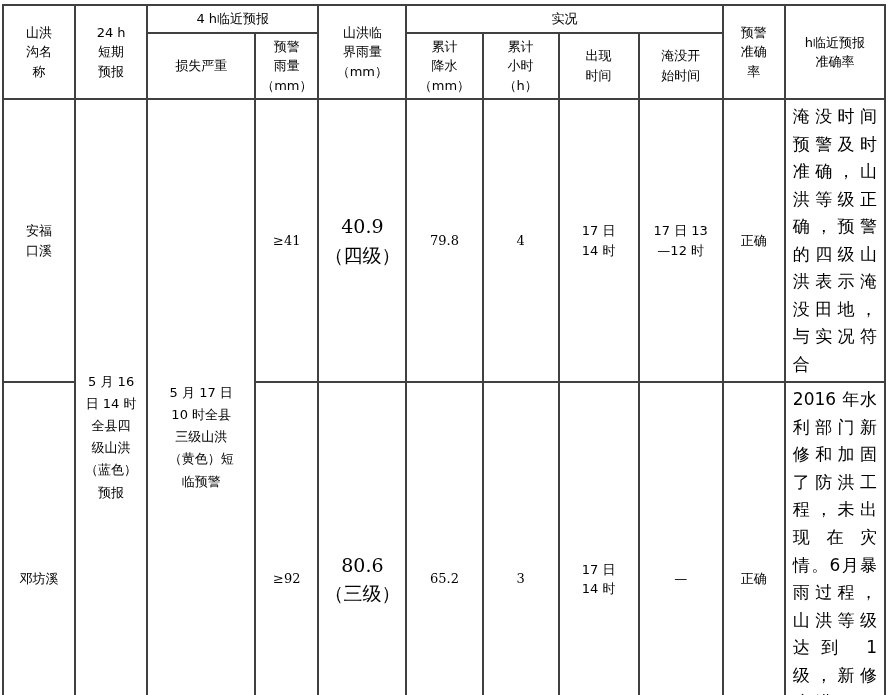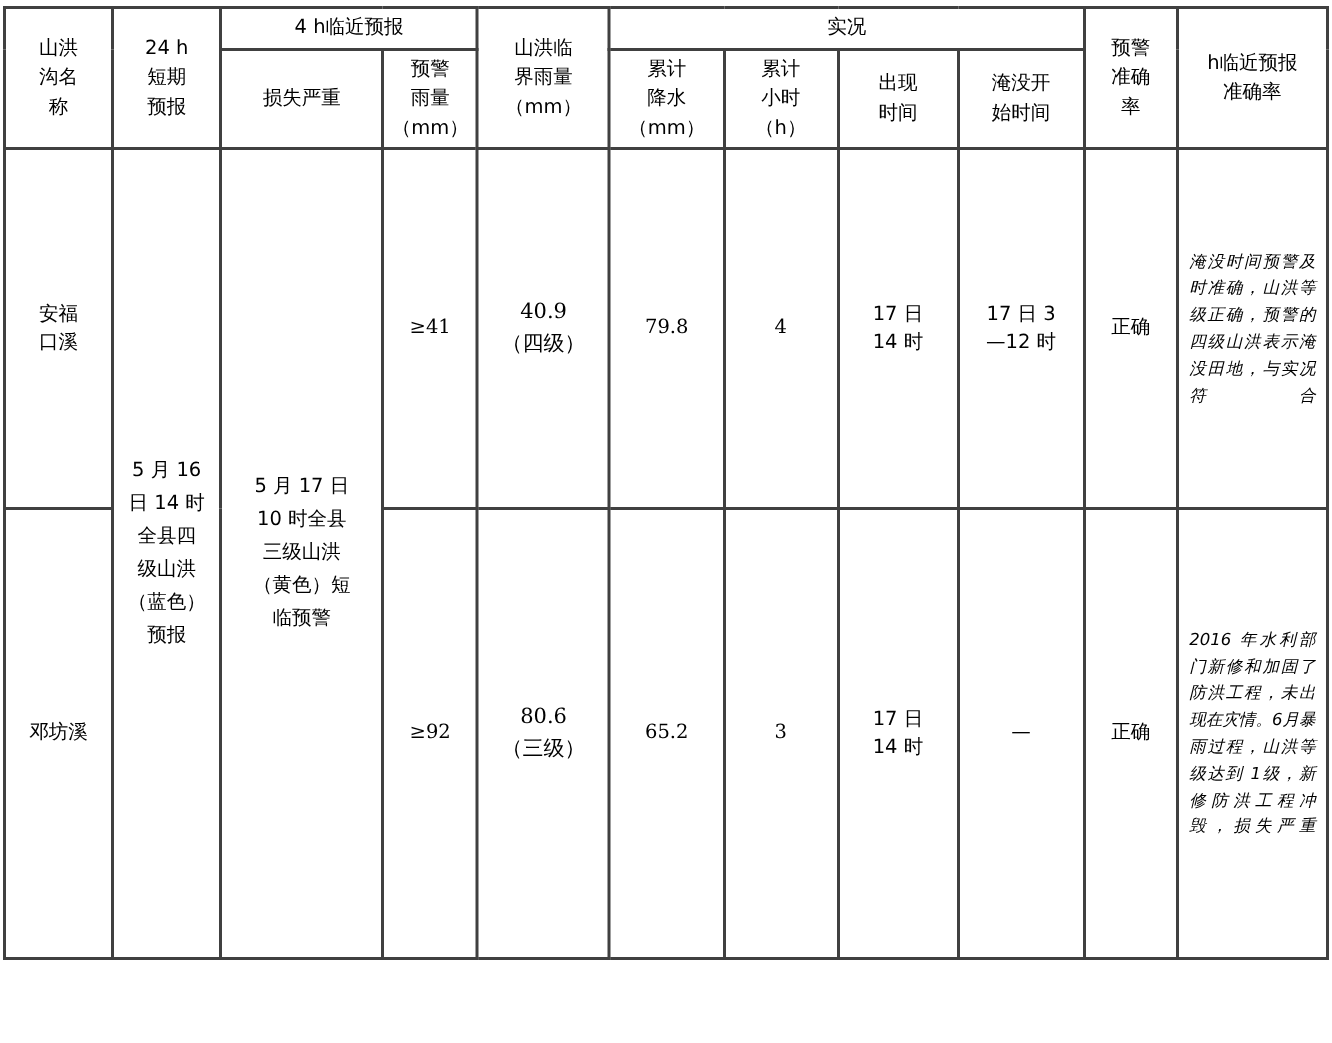--- a/index.html
+++ b/index.html
@@ -31,36 +31,35 @@
     font-size: 13px;
     line-height: 1.5;
     padding: 3px 4px;
   }
   .hdr {
     font-size: 13.5px;
     line-height: 1.55;
   }
   .num {
     font-family: "DejaVu Serif", "Liberation Serif", serif;
-    font-size: 14px;
+    font-size: 19px;
   }
   .cellwrap {
     display: block;
     white-space: pre-line;
   }
   .just {
     display: block;
     text-align: justify;
     text-align-last: justify;
     text-justify: inter-character;
-    font-size: 11px;
+    font-size: 17px;
     line-height: 1.62;
     padding: 0 3px;
     white-space: pre-line;
-    font-style: italic;
   }
   .narrowtxt {
     display: block;
     white-space: pre-line;
     line-height: 1.7;
     font-size: 13px;
   }
 </style>
 </head>
 <body>
@@ -175,21 +174,21 @@
             <span class="cellwrap">79.8</span>
           </td>
       <td class="num">
             <span class="cellwrap">4</span>
           </td>
       <td>
             <span class="cellwrap">17 日
 14 时</span>
           </td>
       <td>
-            <span class="cellwrap">17 日 3
+            <span class="cellwrap">17 日 13
 —12 时</span>
           </td>
       <td>
             <span class="cellwrap">正确</span>
           </td>
       <td style="vertical-align:middle">
             <span class="just">淹没时间预警及时准确，山洪等级正确，预警的四级山洪表示淹没田地，与实况符合</span>
           </td>
     </tr>
 

